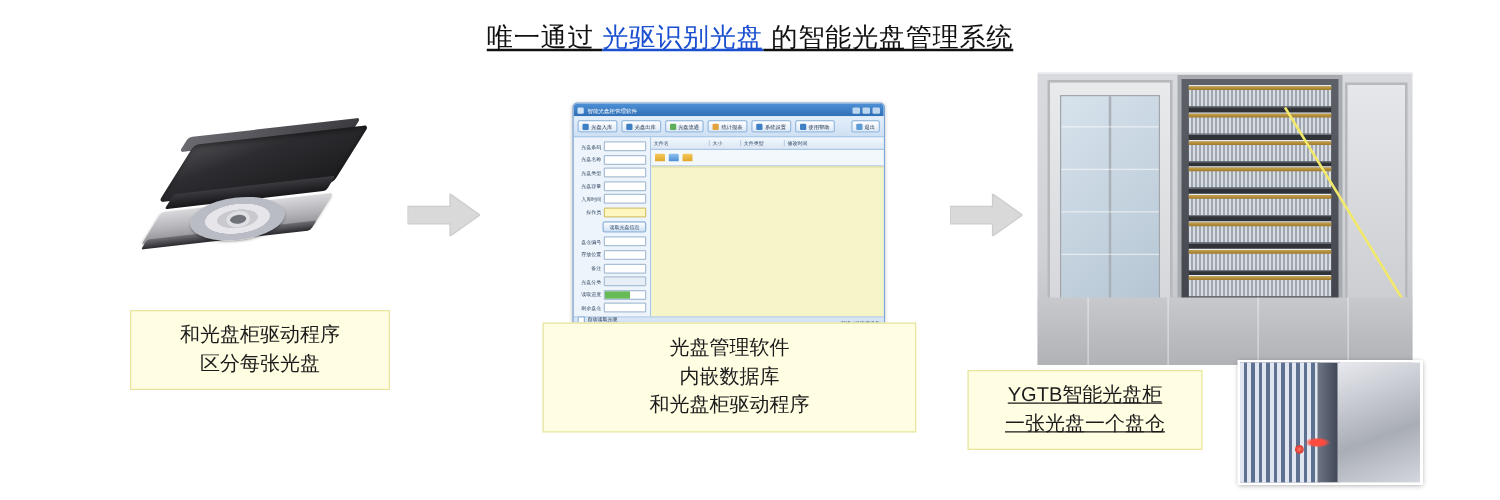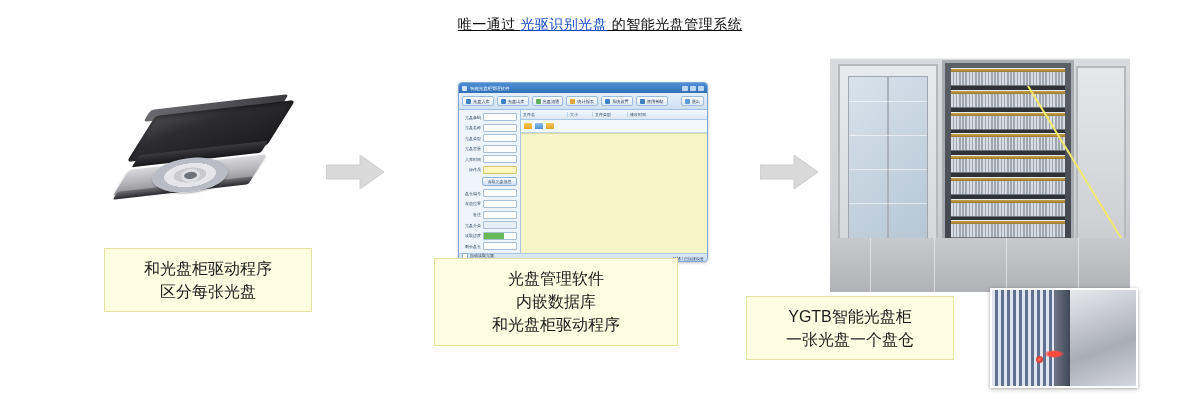--- a/index.html
+++ b/index.html
@@ -8,21 +8,21 @@
     background:#ffffff;
     font-family:"Liberation Sans","DejaVu Sans",sans-serif;
     overflow:hidden;
     position:relative;
   }
   
   .title{
     position:absolute;
     left:0;right:0;top:16px;
     text-align:center;
-    font-size:14px;
+    font-size:21px;
     color:#111111;
     letter-spacing:0.5px;
     white-space:nowrap;
   }
   .title .plain{text-decoration:underline;}
   .title .hl{color:#1a4fd0;text-decoration:underline;}
 
   
   .arrow{
     position:absolute;
@@ -306,22 +306,22 @@
     border:1px solid #e8e49e;
     color:#1b1b1b;
     text-align:center;
     line-height:1.45;
     font-size:16px;
     padding:8px 14px;
     box-sizing:border-box;
     white-space:pre-line;
   }
   #cap1{left:104px;top:248px;width:208px;}
-  #cap2{left:434px;top:258px;width:244px;}
-  #cap3{left:746px;top:296px;width:208px;}
+  #cap2{left:434px;top:258px;width:299px;}
+  #cap3{left:774px;top:296px;width:188px;text-decoration:underline;}
 </style>
 </head>
 <body>
 
 <div class="title">
   <span class="plain">唯一通过 </span><span class="hl">光驱识别光盘</span><span class="plain"> 的智能光盘管理系统</span>
 </div>
 
 <div class="drive-wrap">
   <div class="drive-top"></div>

